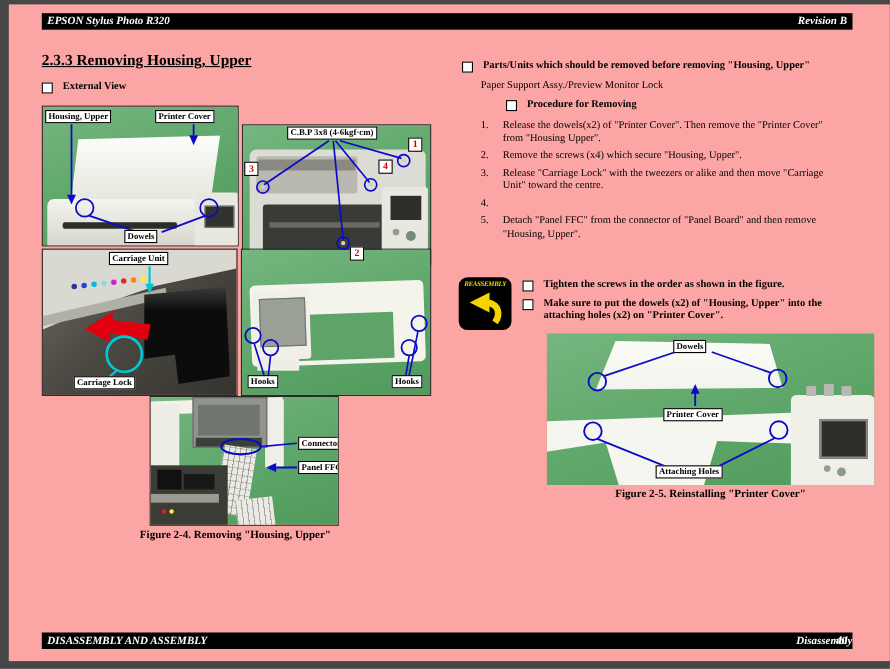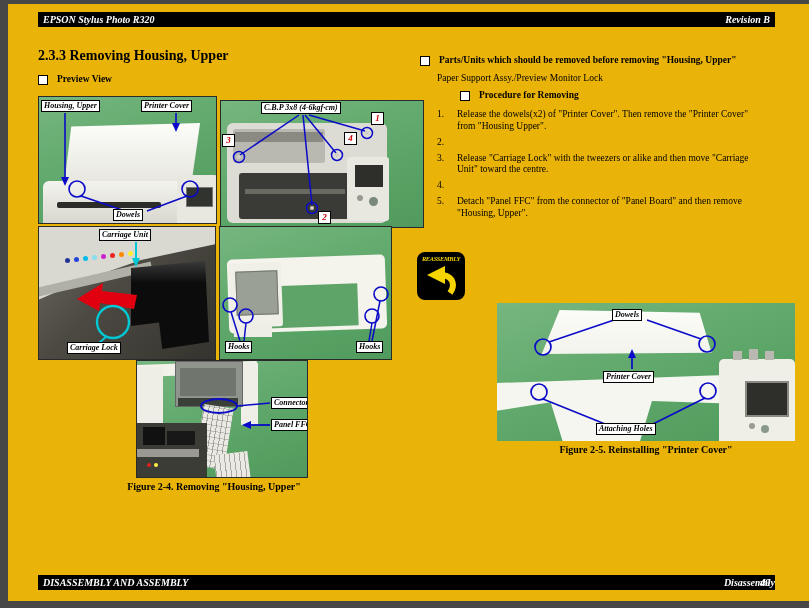--- a/index.html
+++ b/index.html
@@ -1,41 +1,41 @@
 <!DOCTYPE html>
 <html><head>
 <meta charset="utf-8">
 <style>
   html,body{margin:0;padding:0;}
   body{
     width:809px;height:608px;overflow:hidden;background:#474747;
     font-family:"Liberation Serif", serif;position:relative;
   }
-  .page{position:absolute;left:8px;top:4px;width:801px;height:597px;background:#eab308;}
+  .page{position:absolute;left:8px;top:4px;width:801px;height:597px;background:#fca5a5;}
   .bar{position:absolute;left:30px;width:737px;height:15px;background:#000;color:#fff;
        display:flex;align-items:center;justify-content:space-between;
        font-style:italic;font-weight:bold;font-size:10px;padding:0 5px;box-sizing:border-box;}
   .bar .center-txt{position:absolute;left:0;right:0;text-align:right;}
-  .doc-title{position:absolute;left:30px;top:44px;font-size:14px;font-weight:bold;white-space:nowrap;}
+  .doc-title{position:absolute;left:30px;top:44px;font-size:14px;font-weight:bold;white-space:nowrap;text-decoration:underline;}
   .chk-row{position:absolute;display:flex;align-items:flex-start;}
   .chk{width:8px;height:8px;border:1.2px solid #000;background:#fff;flex:0 0 auto;margin-top:1px;}
   .chk-label{font-weight:bold;font-size:9.5px;margin-left:9px;white-space:nowrap;}
   .body-txt{position:absolute;font-size:9.5px;white-space:nowrap;}
   .steps{position:absolute;left:429px;top:105px;width:340px;font-size:9.5px;line-height:11.5px;}
   .step{display:flex;margin-bottom:4.5px;}
   .step .n{width:20px;flex:0 0 auto;}
   .step .t{width:305px;}
   .notes{position:absolute;left:467px;top:250px;width:310px;font-size:9.5px;line-height:11.5px;}
   .note{display:flex;margin-bottom:5px;font-weight:bold;}
   .note .t{margin-left:9px;width:285px;}
   .reassembly{position:absolute;left:409px;top:248px;width:48px;height:48px;background:#000;
        border-radius:8px;display:flex;flex-direction:column;align-items:center;}
   .reassembly .rlabel{color:#f5d400;font-size:6.3px;font-weight:bold;font-style:italic;
        letter-spacing:-0.3px;margin-top:3px;white-space:nowrap;}
-  .photo{position:absolute;overflow:hidden;border:1px solid #2a2a2a;box-sizing:border-box;font-style:italic;}
+  .photo{position:absolute;overflow:hidden;border:1px solid #2a2a2a;box-sizing:border-box;}
   .greenbg{position:absolute;inset:0;background:linear-gradient(160deg,#76b680 0%,#61a96c 45%,#4f9a5c 100%);}
   .flbl{position:absolute;background:#fff;border:1px solid #000;font-weight:bold;font-size:8px;
         line-height:10px;padding:0 2px;white-space:nowrap;z-index:6;}
   .numbox{position:absolute;background:#fff;border:1px solid #000;color:#cc0000;font-weight:bold;
         font-size:9px;line-height:11px;width:11px;text-align:center;z-index:6;}
   .overlay{position:absolute;inset:0;z-index:5;}
   .caption{position:absolute;font-weight:bold;font-size:10px;text-align:center;white-space:nowrap;}
   .shape{position:absolute;}
 </style>
 </head>
@@ -45,21 +45,21 @@
 
   <div class="bar" style="top:8px;">
     <span>EPSON Stylus Photo R320</span>
     <span>Revision B</span>
   </div>
 
   <div class="doc-title">2.3.3  Removing Housing, Upper</div>
 
   <div class="chk-row" style="left:30px;top:70px;">
     <div class="chk"></div>
-    <span class="chk-label">Preview View</span>
+    <span class="chk-label">External View</span>
   </div>
 
   <div class="photo" style="left:30px;top:92px;width:179px;height:128px;">
     <div class="greenbg"></div>
     <div class="shape" style="left:0;top:24px;width:179px;height:70px;background:linear-gradient(#fdfdfa,#e4e4dc);clip-path:polygon(14% 92%,18% 8%,90% 3%,85% 92%);"></div>
     <div class="shape" style="left:4px;top:84px;width:175px;height:44px;background:linear-gradient(#f4f4ee,#d6d6cе);background:linear-gradient(#f4f4ee,#d6d6ce);border-radius:6px 10px 0 0;"></div>
     <div class="shape" style="left:18px;top:105px;width:104px;height:6px;background:#2c2c28;border-radius:2px;"></div>
     <div class="shape" style="left:138px;top:78px;width:41px;height:50px;background:#e8e8e0;border-radius:4px 4px 0 0;"></div>
     <div class="shape" style="left:147px;top:90px;width:25px;height:18px;background:#30332e;border:1px solid #777;"></div>
     <svg class="overlay" width="179" height="128" viewBox="0 0 179 128">
@@ -70,21 +70,21 @@
       <circle cx="38" cy="92" r="8" fill="none" stroke="#0a0ac8" stroke-width="1.6"></circle>
       <circle cx="151" cy="92" r="8" fill="none" stroke="#0a0ac8" stroke-width="1.6"></circle>
       <line x1="42" y1="99" x2="86" y2="114" stroke="#0a0ac8" stroke-width="1.6"></line>
       <line x1="148" y1="99" x2="108" y2="114" stroke="#0a0ac8" stroke-width="1.6"></line>
     </svg>
     <div class="flbl" style="left:2px;top:3px;">Housing, Upper</div>
     <div class="flbl" style="left:102px;top:3px;">Printer Cover</div>
     <div class="flbl" style="left:74px;top:112px;">Dowels</div>
   </div>
 
-  <div class="photo" style="left:212px;top:96px;width:204px;height:128px;">
+  <div class="photo" style="left:212px;top:109px;width:172px;height:128px;">
     <div class="greenbg"></div>
     <div class="shape" style="left:6px;top:22px;width:160px;height:100px;background:#dcdcd4;border-radius:6px;"></div>
     <div class="shape" style="left:12px;top:28px;width:92px;height:34px;background:#b9b9b1;border-radius:3px;"></div>
     <div class="shape" style="left:14px;top:31px;width:88px;height:10px;background:#8a8a82;"></div>
     <div class="shape" style="left:18px;top:72px;width:112px;height:46px;background:#3a3a36;border-radius:3px;"></div>
     <div class="shape" style="left:24px;top:88px;width:100px;height:5px;background:#6a6a62;"></div>
     <div class="shape" style="left:126px;top:56px;width:42px;height:64px;background:#e8e8e0;border-radius:3px;"></div>
     <div class="shape" style="left:134px;top:64px;width:28px;height:22px;background:#2e2e2a;"></div>
     <div class="shape" style="left:136px;top:94px;width:6px;height:6px;background:#9a9a92;border-radius:50%;"></div>
     <div class="shape" style="left:148px;top:96px;width:9px;height:9px;background:#7a8a7a;border-radius:50%;"></div>
@@ -193,20 +193,21 @@
     <span class="chk-label">Procedure for Removing</span>
   </div>
 
   <div class="steps">
     <div class="step">
       <span class="n">1.</span>
       <span class="t">Release the dowels(x2) of "Printer Cover". Then remove the "Printer Cover" from "Housing Upper".</span>
     </div>
     <div class="step">
       <span class="n">2.</span>
+      <span class="t">Remove the screws (x4) which secure "Housing, Upper".</span>
     </div>
     <div class="step">
       <span class="n">3.</span>
       <span class="t">Release "Carriage Lock" with the tweezers or alike and then move "Carriage Unit" toward the centre.</span>
     </div>
     <div class="step">
       <span class="n">4.</span>
     </div>
     <div class="step">
       <span class="n">5.</span>
@@ -215,20 +216,30 @@
   </div>
 
   <div class="reassembly">
     <span class="rlabel">REASSEMBLY</span>
     <svg width="40" height="34" viewBox="0 0 40 34">
       <path d="M29 31 C34 24 33 15 22 13" fill="none" stroke="#f5d400" stroke-width="6"></path>
       <polygon points="6,13 24,4 24,22" fill="#f5d400"></polygon>
     </svg>
   </div>
 
+  <div class="notes">
+    <div class="note">
+      <div class="chk"></div>
+      <span class="t">Tighten the screws in the order as shown in the figure.</span>
+    </div>
+    <div class="note">
+      <div class="chk"></div>
+      <span class="t">Make sure to put the dowels (x2) of "Housing, Upper" into the attaching holes (x2) on "Printer Cover".</span>
+    </div>
+  </div>
 
   <div class="photo" style="left:489px;top:299px;width:298px;height:138px;border:none;">
     <div class="greenbg"></div>
     <div class="shape" style="inset:0;background:linear-gradient(#fdfdf9,#e3e3db);clip-path:polygon(21% 5%,68% 7%,72% 36%,15% 37%);"></div>
     <div class="shape" style="inset:0;background:#f6f6f0;clip-path:polygon(0% 58%,79% 52%,80% 73%,52% 71%,48% 100%,22% 100%,18% 72%,0% 78%);"></div>
     <div class="shape" style="left:222px;top:56px;width:76px;height:82px;background:#efefe7;border-radius:5px 5px 0 0;"></div>
     <div class="shape" style="left:236px;top:48px;width:9px;height:9px;background:#b9b9b1;"></div>
     <div class="shape" style="left:252px;top:46px;width:9px;height:11px;background:#b9b9b1;"></div>
     <div class="shape" style="left:268px;top:48px;width:9px;height:9px;background:#b9b9b1;"></div>
     <div class="shape" style="left:248px;top:78px;width:40px;height:32px;background:#2e2e2a;border:2px solid #8a8a82;"></div>

